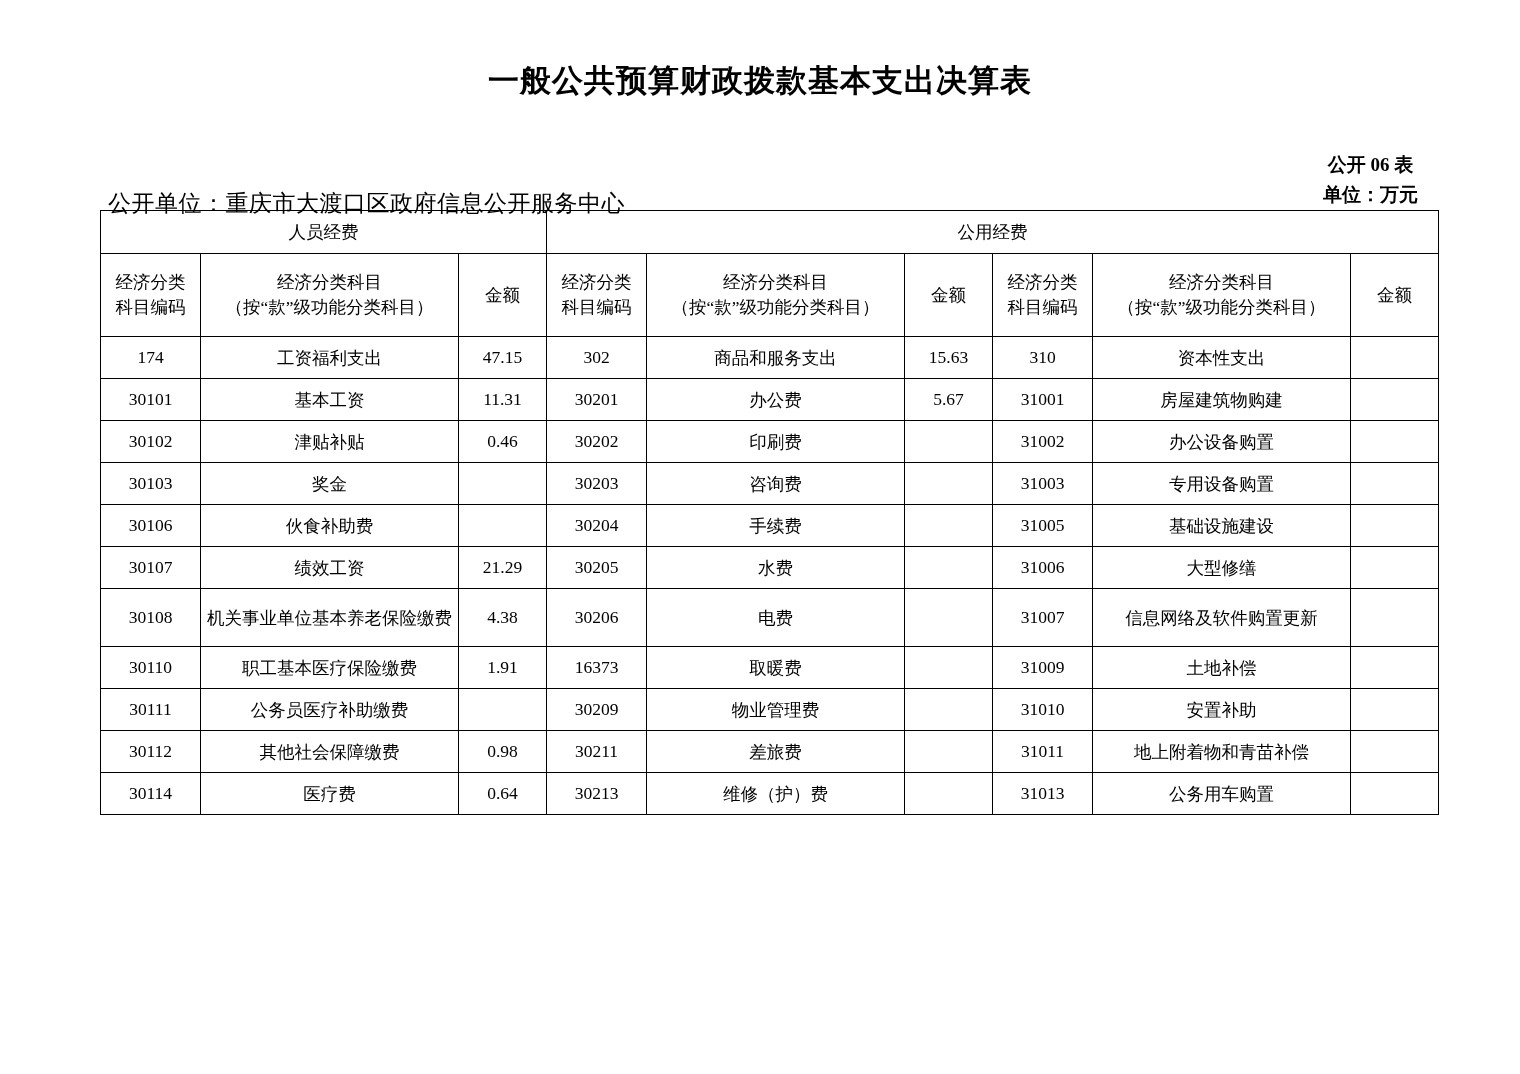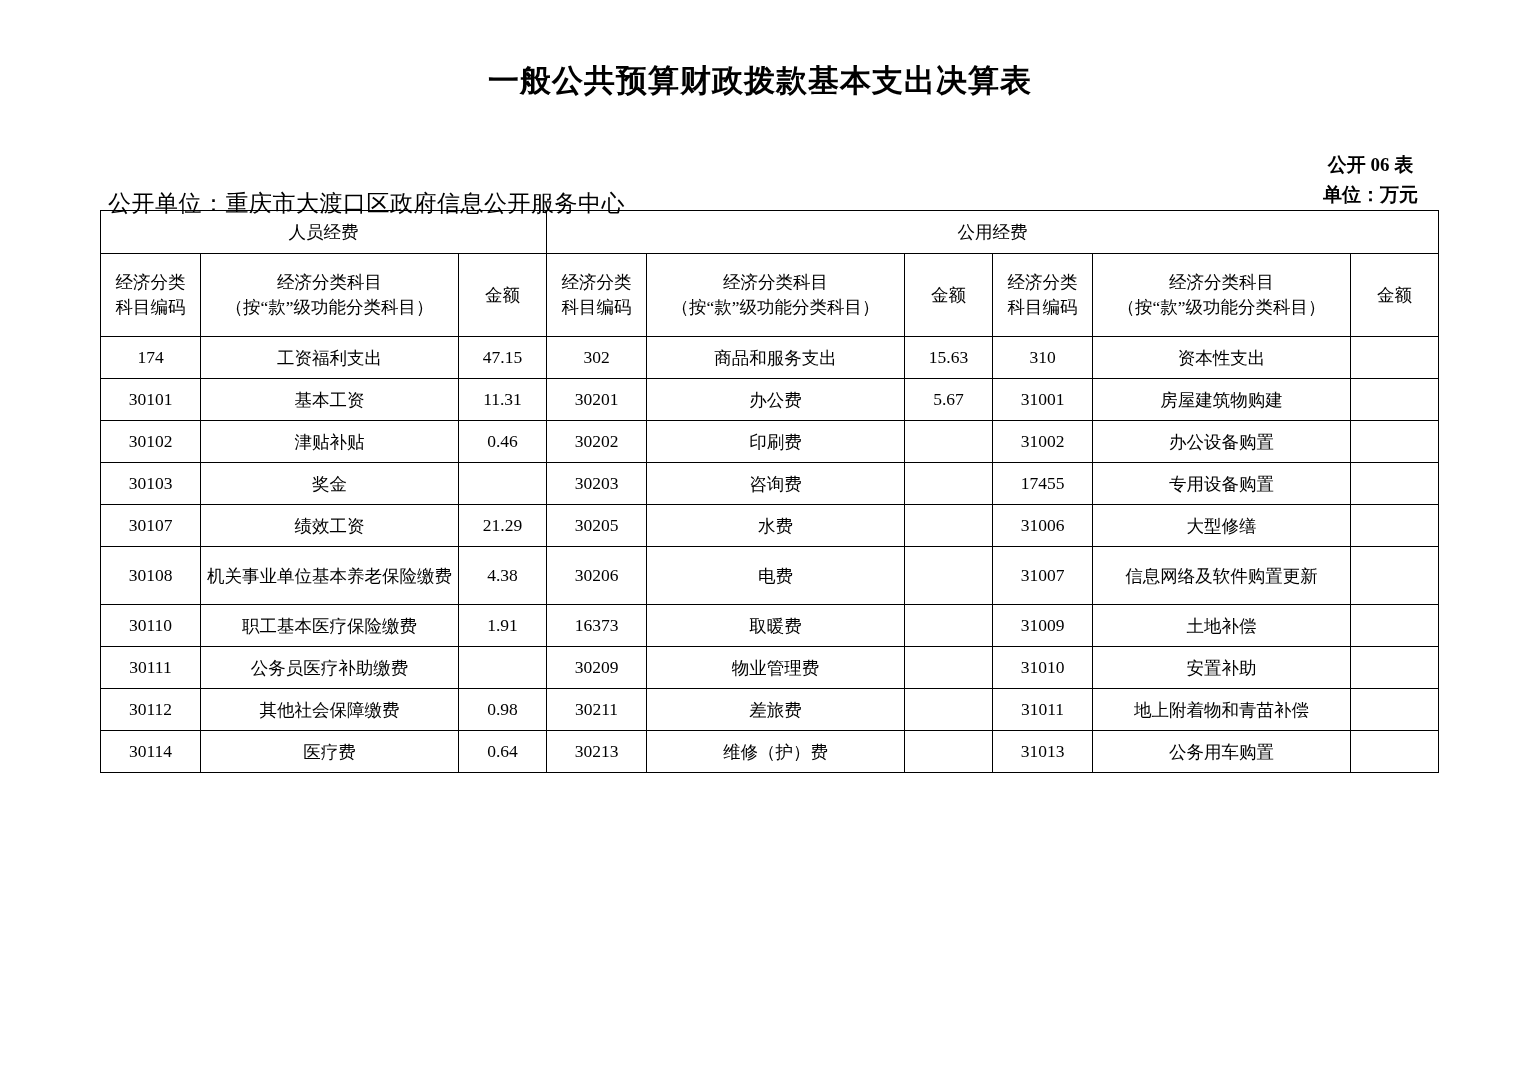--- a/index.html
+++ b/index.html
@@ -202,25 +202,36 @@
         <td class="amt-cell"></td>
       </tr>
 
       <tr class="row-cell">
         <td class="code-cell">30103</td>
         <td class="name-cell">奖金</td>
         <td class="amt-cell"></td>
         <td class="code-cell">30203</td>
         <td class="name-cell">咨询费</td>
         <td class="amt-cell"></td>
-        <td class="code-cell">17455</td>
+        <td class="code-cell">31003</td>
         <td class="name-cell">专用设备购置</td>
         <td class="amt-cell"></td>
       </tr>
 
+      <tr class="row-cell">
+        <td class="code-cell">30106</td>
+        <td class="name-cell">伙食补助费</td>
+        <td class="amt-cell"></td>
+        <td class="code-cell">30204</td>
+        <td class="name-cell">手续费</td>
+        <td class="amt-cell"></td>
+        <td class="code-cell">31005</td>
+        <td class="name-cell">基础设施建设</td>
+        <td class="amt-cell"></td>
+      </tr>
 
       <tr class="row-cell">
         <td class="code-cell">30107</td>
         <td class="name-cell">绩效工资</td>
         <td class="amt-cell">21.29</td>
         <td class="code-cell">30205</td>
         <td class="name-cell">水费</td>
         <td class="amt-cell"></td>
         <td class="code-cell">31006</td>
         <td class="name-cell">大型修缮</td>

